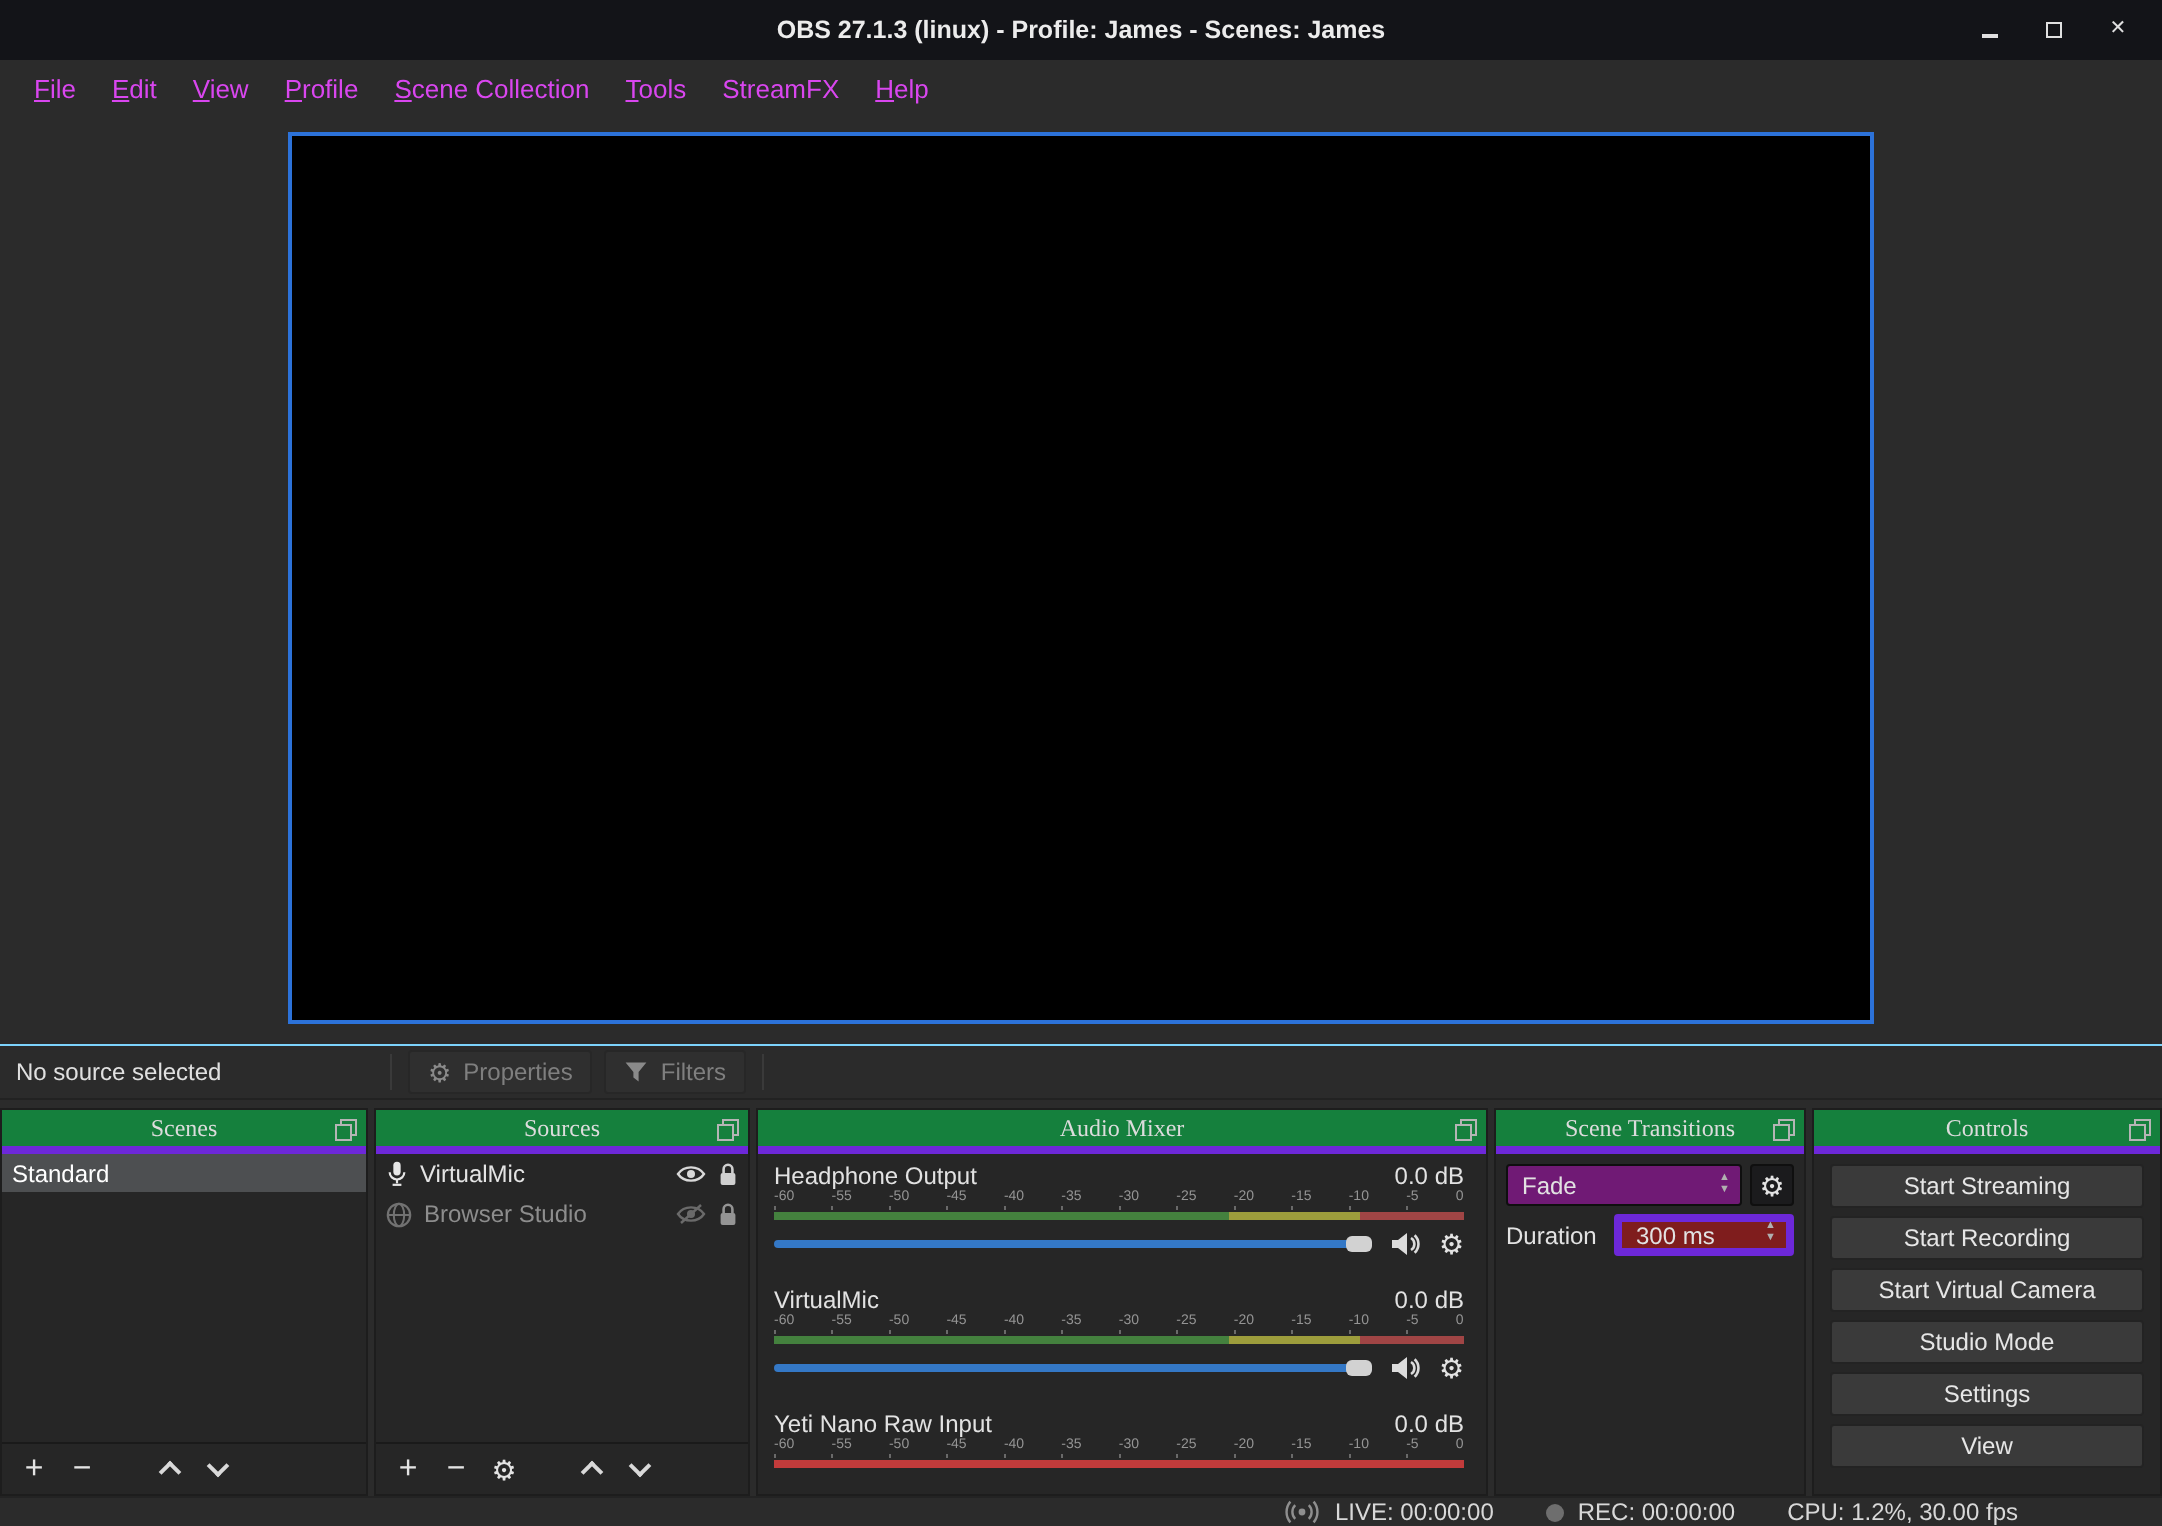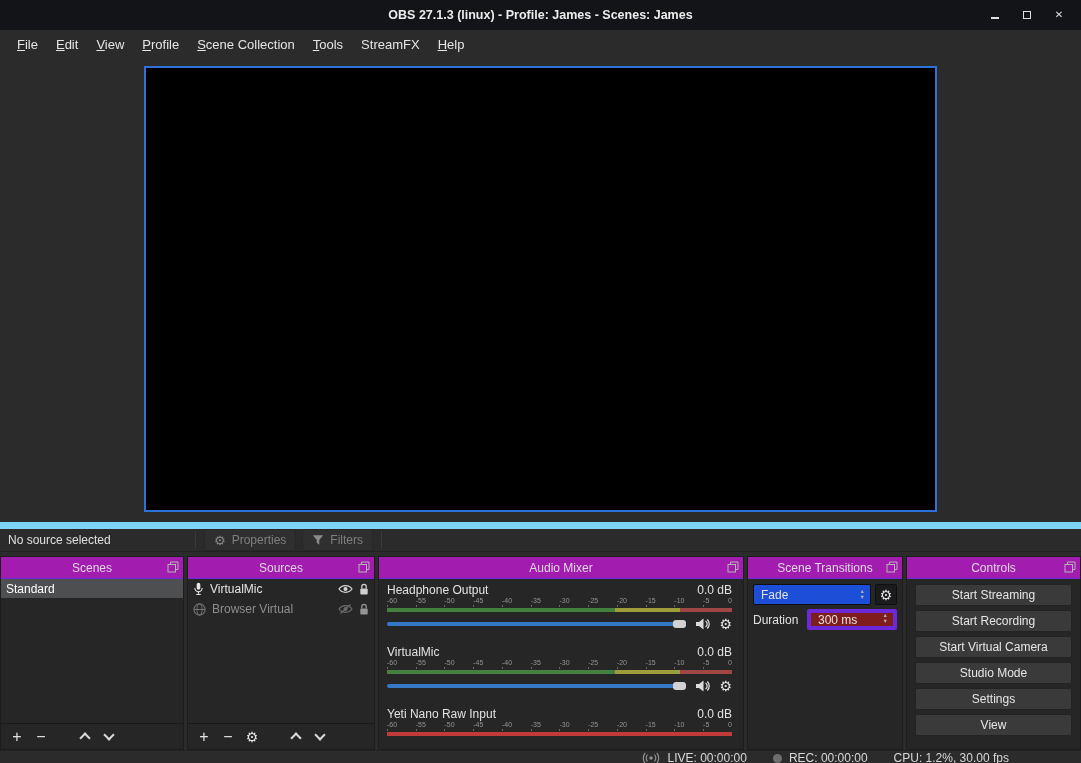--- a/index.html
+++ b/index.html
@@ -13,40 +13,40 @@
   .titlebar { flex:0 0 30px; background:#131418; display:flex; align-items:center; justify-content:center; position:relative; }
   .title { font-weight:bold; font-size:12.5px; color:#ececec; }
   .win-btns { position:absolute; right:6px; top:0; height:100%; display:flex; align-items:center; }
   .wbtn { width:32px; height:100%; display:flex; align-items:center; justify-content:center; background:none; border:none; }
   .ico-min { width:8px; height:2px; background:#e0e0e0; display:block; margin-top:6px; }
   .ico-max { width:8px; height:8px; border:1.5px solid #e0e0e0; display:block; }
   .ico-close { font-size:10px; color:#e0e0e0; line-height:1; }
 
   
   .menubar { flex:0 0 28px; display:flex; align-items:center; padding:0 8px; background:#2b2b2b; }
-  .menu-item { display:inline-block; padding:4px 9px; font-size:13px; color:#e5e5e5; background:none; border:none;text-align:right; }
+  .menu-item { display:inline-block; padding:4px 9px; font-size:13px; color:#d946ef; background:none; border:none;text-align:right; }
   .menu-item.mn::first-letter { text-decoration:underline; }
 
   
   .preview-area { flex:0 0 464px; position:relative; background:#2b2b2b; }
   .canvas { position:absolute; left:144px; top:8px; width:793px; height:446px; background:#000; border:2px solid #2c72d9; }
 
   
-  .src-toolbar { flex:0 0 28px; display:flex; align-items:center; padding:0 8px; border-top:7px solid #7dd3fc; border-bottom:1px solid #222; background:#2b2b2b; }
+  .src-toolbar { flex:0 0 28px; display:flex; align-items:center; padding:0 8px; border-top:1px solid #7dd3fc; border-bottom:1px solid #222; background:#2b2b2b; }
   .no-source { width:182px; color:#e0e0e0; }
   .vsep { width:1px; height:18px; background:#1b1b1b; border-right:1px solid #3a3a3a; margin:0 5px; }
   .tbtn { display:flex; align-items:center; gap:6px; background:#2f2f2f; border:1px solid #272727; border-radius:2px; color:#7f7f7f; font-size:12px; padding:3px 9px; margin:0 3px; }
   .tbtn .glyph { font-size:13px; color:#8a8a8a; line-height:1; }
 
   
   .docks { flex:0 0 185px; display:flex; gap:3px; padding-top:4px; background:#2b2b2b; }
   .dock { background:#262626; border:1px solid #1d1d1d; display:flex; flex-direction:column; overflow:hidden; }
   .dock-scenes { width:184px; } .dock-sources { width:188px; } .dock-audio { width:366px; }
   .dock-transitions { width:156px; } .dock-controls { width:175px; }
-  .dock-header { flex:0 0 22px; background:#a21caf; border-bottom:1px solid #6d28d9; display:flex; align-items:center; justify-content:center; position:relative; }
+  .dock-header { flex:0 0 22px; background:#15803d; border-bottom:4px solid #6d28d9; display:flex; align-items:center; justify-content:center; position:relative;font-family:Liberation Serif, serif; }
   .dock-title { font-size:12px; color:#dcdcdc; }
   .float-btn { position:absolute; right:4px; top:4px; background:none; border:none; padding:0; display:flex; }
   .dock-body { flex:1; overflow:hidden; position:relative; }
 
   .list-item { height:19px; display:flex; align-items:center; padding:4px 5px; font-size:12px; color:#e6e6e6; }
   .list-item.selected { background:#4d4f51; color:#fff; }
 
   .src-row { height:20px; display:flex; align-items:center; gap:6px; padding:0 5px; font-size:12px; color:#e4e4e4; }
   .src-row .src-name { flex:1; }
   .src-row.hidden-row { color:#8d8d8d; }
@@ -70,21 +70,21 @@
   .tick-strip { height:2px; background:repeating-linear-gradient(to right,#6a6a6a 0 1px,transparent 1px 8.333%); }
   .meter { height:4px; margin:1px 0; background:linear-gradient(to right,#44813e 0 66%,#9d9d3c 66% 85%,#a04545 85% 100%); }
   .meter.clip { background:#c23b3b; }
   .vol-row { display:flex; align-items:center; gap:9px; height:17px; margin-top:3px; }
   .vol-track { flex:1; height:4px; background:#3478c6; border-radius:2px; position:relative; }
   .vol-handle { position:absolute; right:0; top:-2px; width:13px; height:8px; background:#d2d2d2; border-radius:3px; }
 
   
   .trans-body { padding:5px; }
   .trans-row { display:flex; align-items:center; gap:4px; margin-bottom:4px; }
-  .combo { flex:1; height:21px; background:#1d4ed8; border:1px solid #0f0f0f; border-radius:2px; display:flex; align-items:center; padding:0 2px 0 7px; font-size:12px; color:#e2e2e2; }
+  .combo { flex:1; height:21px; background:#701a75; border:1px solid #0f0f0f; border-radius:2px; display:flex; align-items:center; padding:0 2px 0 7px; font-size:12px; color:#e2e2e2; }
   .arrows { display:flex; flex-direction:column; margin-left:auto; font-size:5.5px; line-height:5px; color:#b0b0b0; padding:0 3px; gap:1px; background:none; border:none; }
   .sq-btn { width:22px; height:21px; background:#1b1b1d; border:1px solid #0f0f0f; border-radius:2px; display:flex; align-items:center; justify-content:center; }
   .duration-label { width:50px; font-size:12px; color:#e2e2e2; }
   .spinbox { flex:1; height:21px; background:#7f1d1d; border:4px solid #6d28d9; border-radius:2px; display:flex; padding:0 2px 0 7px; font-size:12px; color:#e2e2e2; }
 
   
   .ctrl-body { padding:5px 8px; }
   .ctrl-btn { display:block; width:100%; height:22px; margin-bottom:4px; background:#3a3a3a; border:1px solid #232323; border-radius:2px; color:#e6e6e6; font-size:12px; }
 
   
@@ -206,21 +206,21 @@
                 <rect x="1.3" y="5.5" width="7.4" height="6" rx="1" fill="#cfcfcf"></rect>
               </svg>
           </button>
         </div>
         <div class="src-row hidden-row">
           <svg viewBox="0 0 13 13" width="13" height="13">
               <circle cx="6.5" cy="6.5" r="5.6" fill="none" stroke="#9b9b9b" stroke-width="1.1"></circle>
               <ellipse cx="6.5" cy="6.5" rx="2.6" ry="5.6" fill="none" stroke="#9b9b9b" stroke-width="1"></ellipse>
               <line x1="1" y1="6.5" x2="12" y2="6.5" stroke="#9b9b9b" stroke-width="1"></line>
             </svg>
-          <span class="src-name">Browser Virtual</span>
+          <span class="src-name">Browser Studio</span>
           <button class="mini-btn">
             <svg viewBox="0 0 15 10" width="15" height="10">
                 <path d="M1 5 C4 0.6 11 0.6 14 5 C11 9.4 4 9.4 1 5 z" fill="none" stroke="#8f8f8f" stroke-width="1.2"></path>
                 <circle cx="7.5" cy="5" r="2" fill="#8f8f8f"></circle>
                 <line x1="2.5" y1="9.5" x2="12.5" y2="0.5" stroke="#8f8f8f" stroke-width="1.2"></line>
               </svg>
           </button>
           <button class="mini-btn">
             <svg viewBox="0 0 10 13" width="10" height="13">
                 <path d="M2.8 5.5 V3.6 a2.2 2.2 0 0 1 4.4 0 V5.5" fill="none" stroke="#cfcfcf" stroke-width="1.3"></path>

